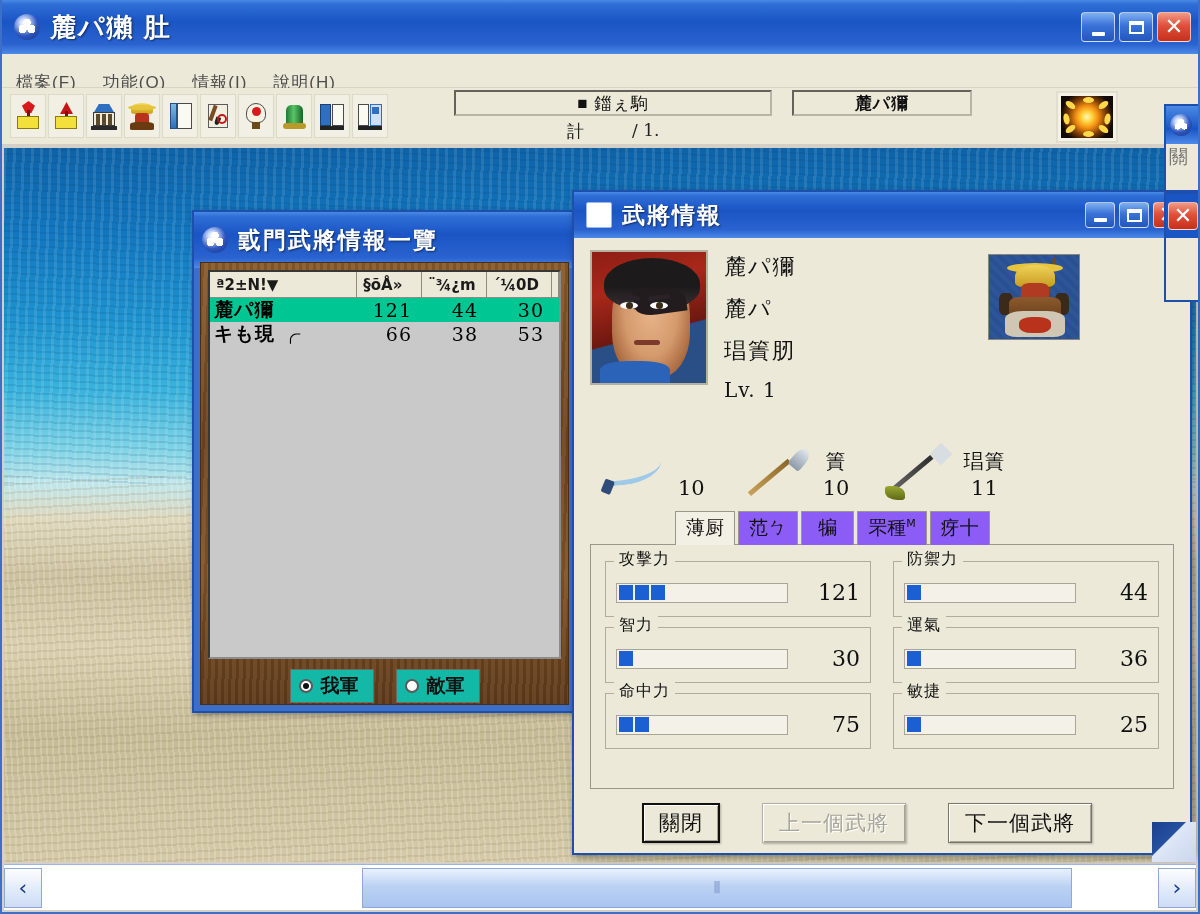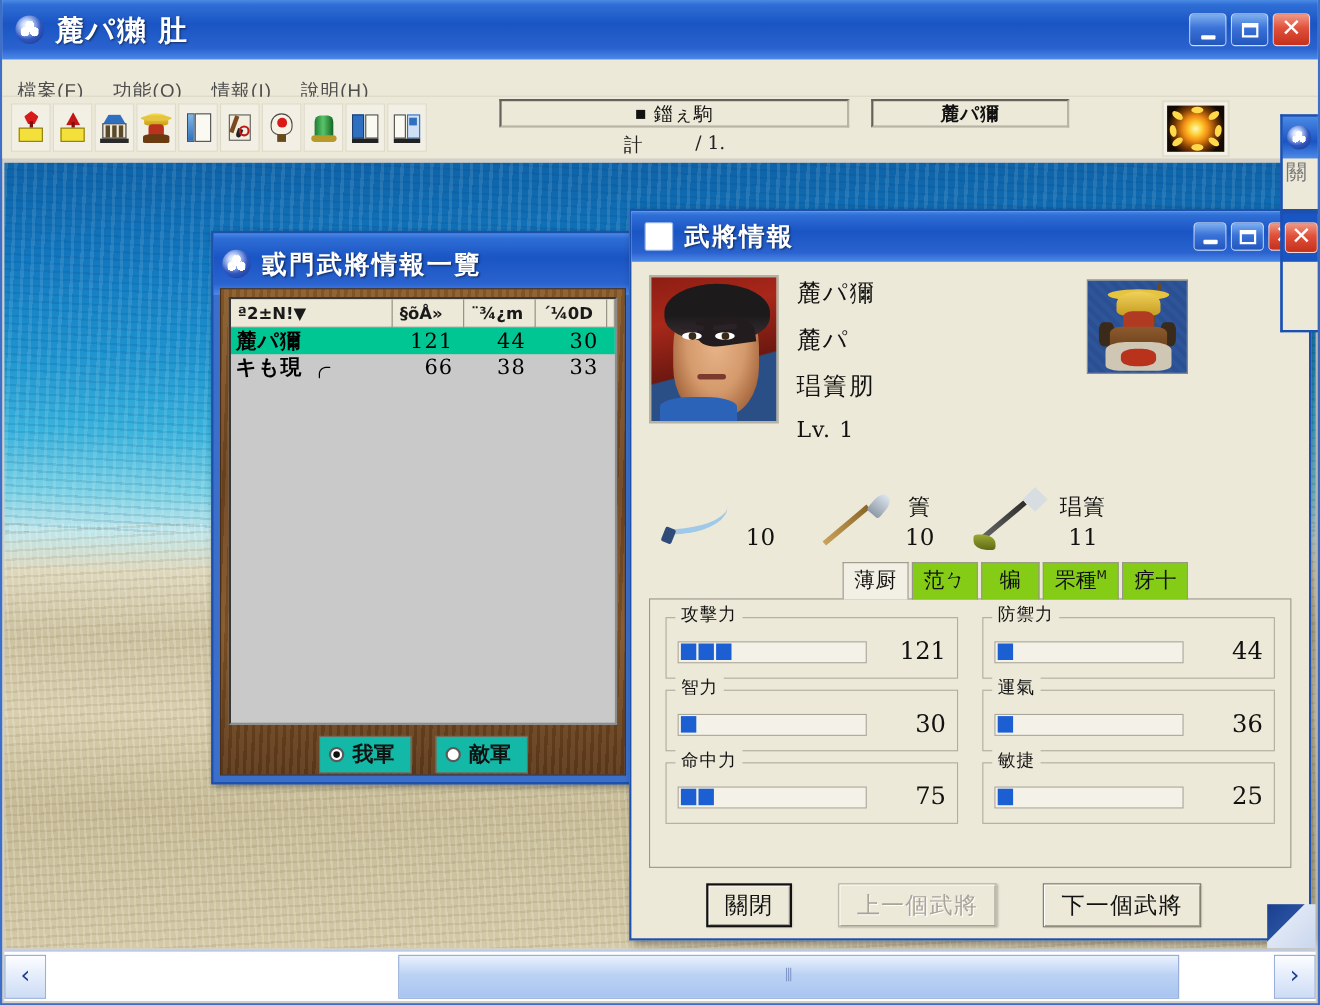--- a/index.html
+++ b/index.html
@@ -243,23 +243,23 @@
     background: linear-gradient(to right,#c9a15a,#8a6526); transform: rotate(-40deg); transform-origin: left bottom;
   }
   .spear-tip { position:absolute; right:8px; top:4px; width: 14px; height: 22px; background: linear-gradient(#dfe7ee,#8d9aa8); border-radius: 60% 60% 20% 20%; transform: rotate(40deg); }
   .halberd-shaft { position: absolute; left: 6px; bottom: 4px; width: 58px; height: 5px; background: linear-gradient(to right,#6f6f6f,#2d2d2d); transform: rotate(-40deg); transform-origin: left bottom; }
   .halberd-head { position:absolute; right:6px; top:2px; width:16px; height:16px; background:#d8dde2; transform: rotate(45deg); }
   .halberd-base { position:absolute; left:2px; bottom:0px; width:20px; height:14px; background: linear-gradient(#9aa832,#5e6a16); border-radius: 20% 60% 20% 60%; }
   .wlabel { font-size: 20px; color: #111; text-align: center; line-height: 1.05; letter-spacing: 1px; padding-bottom: 4px; white-space: nowrap; }
   .wval { font-family: "DejaVu Serif", serif; font-size: 21px; color: #111; }
 
   
-  .tabs { display: flex; align-items: flex-end; margin-top: 10px; padding-left: 85px; height: 34px; justify-content: center; }
+  .tabs { display: flex; align-items: flex-end; margin-top: 10px; padding-left: 85px; height: 34px; }
   .tab {
-    background: #84cc16; border: 1px solid #9a968a; border-bottom: none;
+    background: #8b5cf6; border: 1px solid #9a968a; border-bottom: none;
     padding: 3px 10px 4px; font-size: 19px; color: #111; margin-right: 3px;
     font-family: "DejaVu Sans", sans-serif; white-space: nowrap; position: relative; top: 1px;
   }
   .tab.active { background: #f2efe4; }
   .tab sup { font-size: 11px; }
 
   .tabpanel {
     border: 1px solid #9a968a; background: #ece9d8;
     margin-top: 0; padding: 16px 14px 14px; height: 245px;
   }
@@ -480,21 +480,21 @@
         <div class="lg-td lg-name" style="width:150px">麓パ獮</div>
         <div class="lg-td num" style="width:66px">121</div>
         <div class="lg-td num" style="width:66px">44</div>
         <div class="lg-td num" style="width:66px">30</div>
         <div class="lg-td" style="flex:1"></div>
       </div>
       <div class="lg-row">
         <div class="lg-td lg-name" style="width:150px">キも現 ╭</div>
         <div class="lg-td num" style="width:66px">66</div>
         <div class="lg-td num" style="width:66px">38</div>
-        <div class="lg-td num" style="width:66px">33</div>
+        <div class="lg-td num" style="width:66px">53</div>
         <div class="lg-td" style="flex:1"></div>
       </div>
     </div>
 
     <div class="list-footer">
       <div class="radio-btn">
         <span class="radio-dot on"></span>
         <span>我軍</span>
       </div>
       <div class="radio-btn">

